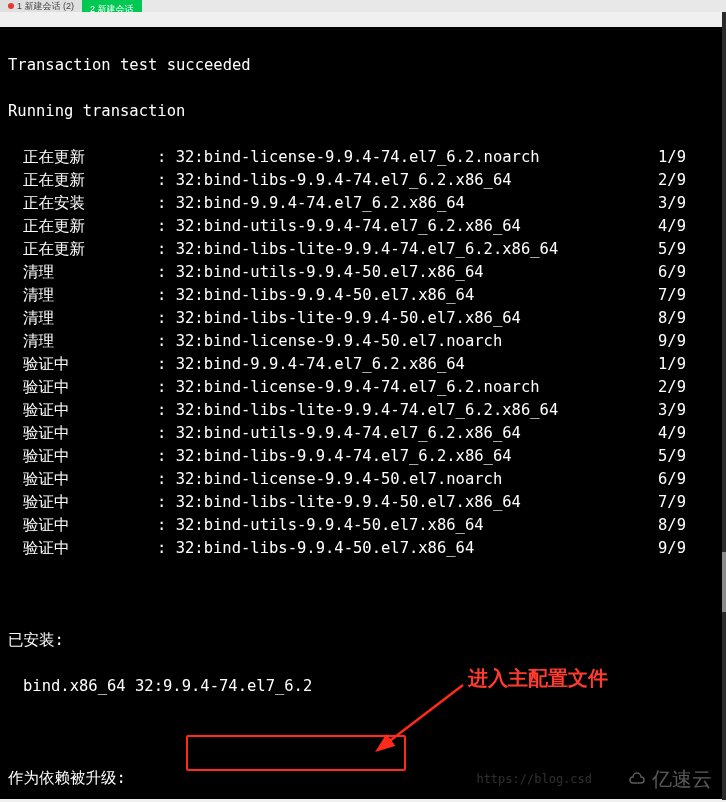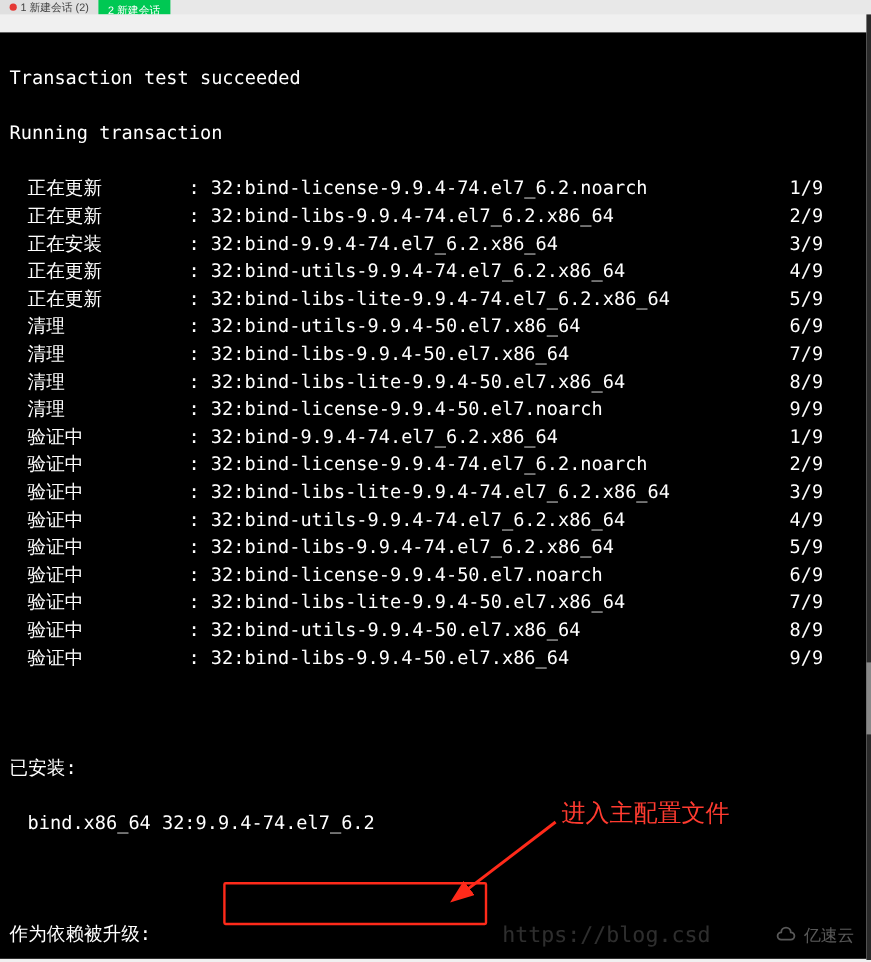--- a/index.html
+++ b/index.html
@@ -60,48 +60,48 @@
     .row .status { width: 134px; }
     .row .pkg { flex: 1; }
     .row .count { width: 60px; text-align: left; padding-right: 28px; }
     .noindent { padding-left: 4px; }
     .indent2 { padding-left: 19px; }
     .annotation {
       position: absolute;
       color: #ff3b30;
       font-family: "Microsoft YaHei", SimSun, sans-serif;
       font-size: 20px;
-      font-weight: 400;
+      font-weight: 700;
     }
     .red-box {
       position: absolute;
       border: 2px solid #ff2a1a;
       border-radius: 2px;
       background: transparent;
     }
     .arrow-svg {
       position: absolute;
     }
     .watermark {
       position: absolute;
       right: 10px;
       bottom: 8px;
       color: rgba(255,255,255,0.35);
-      font-size: 14px;
+      font-size: 20px;
       font-family: sans-serif;
       display: flex;
       align-items: center;
       gap: 6px;
     }
     .wm-url {
       position: absolute;
       right: 130px;
       bottom: 8px;
       color: rgba(255,255,255,0.18);
-      font-size: 18px;
+      font-size: 12px;
     }
     .scrollbar {
       position: absolute;
       top: 12px;
       right: 0;
       width: 4px;
       height: 788px;
       background: #2a2a2a;
     }
     .scroll-thumb {

